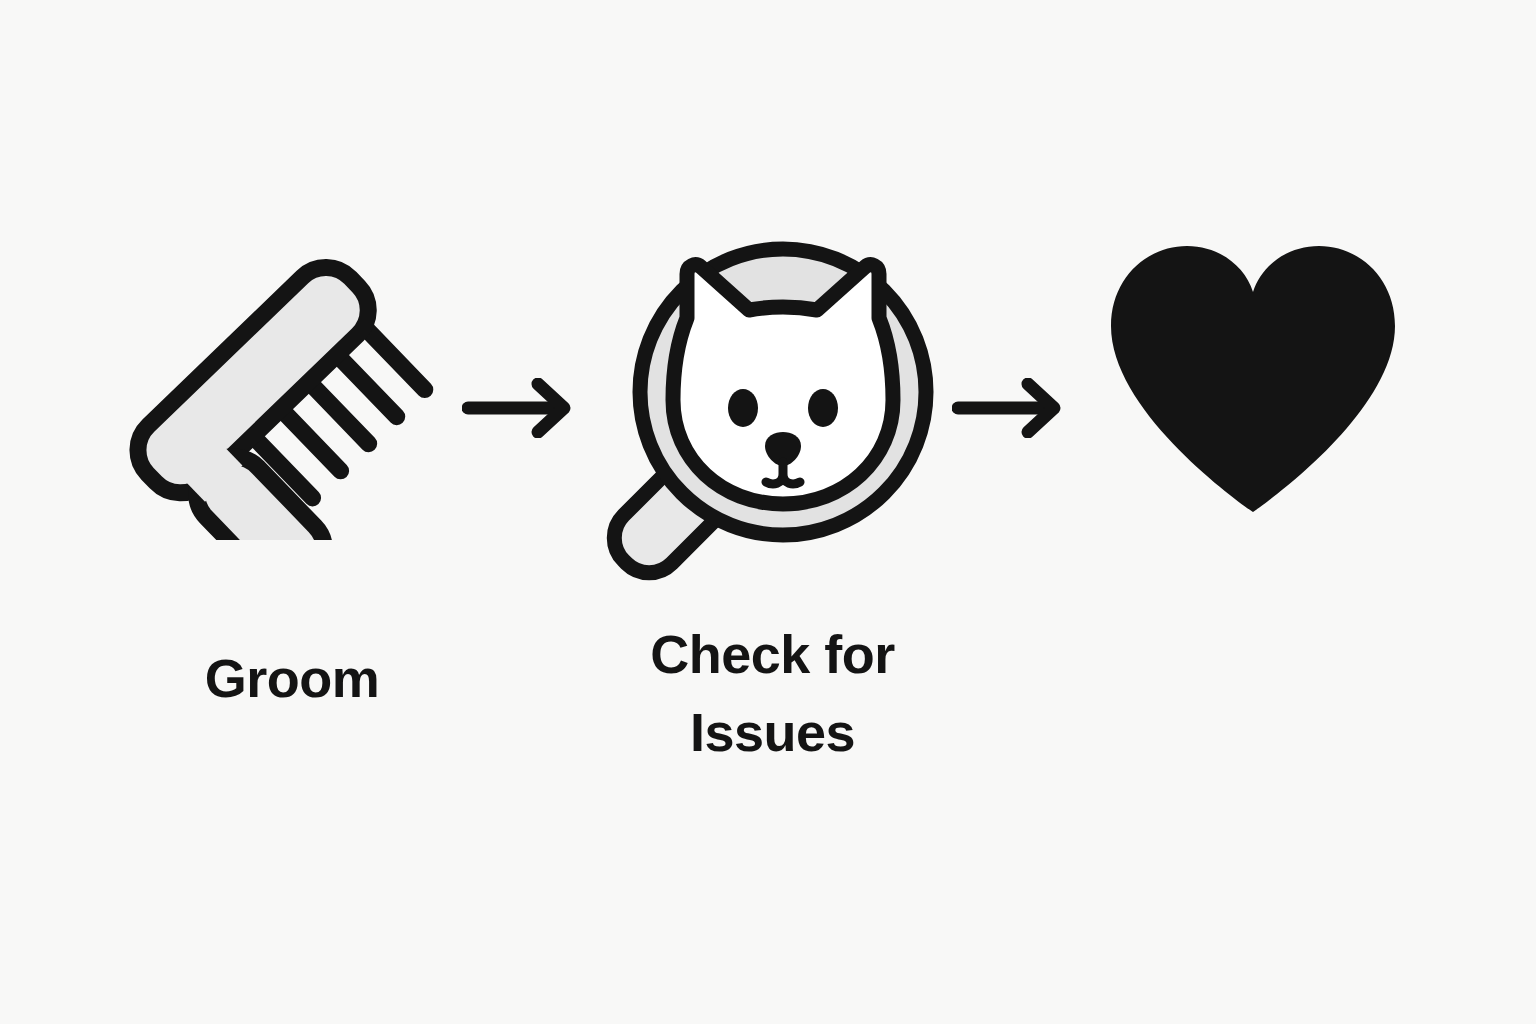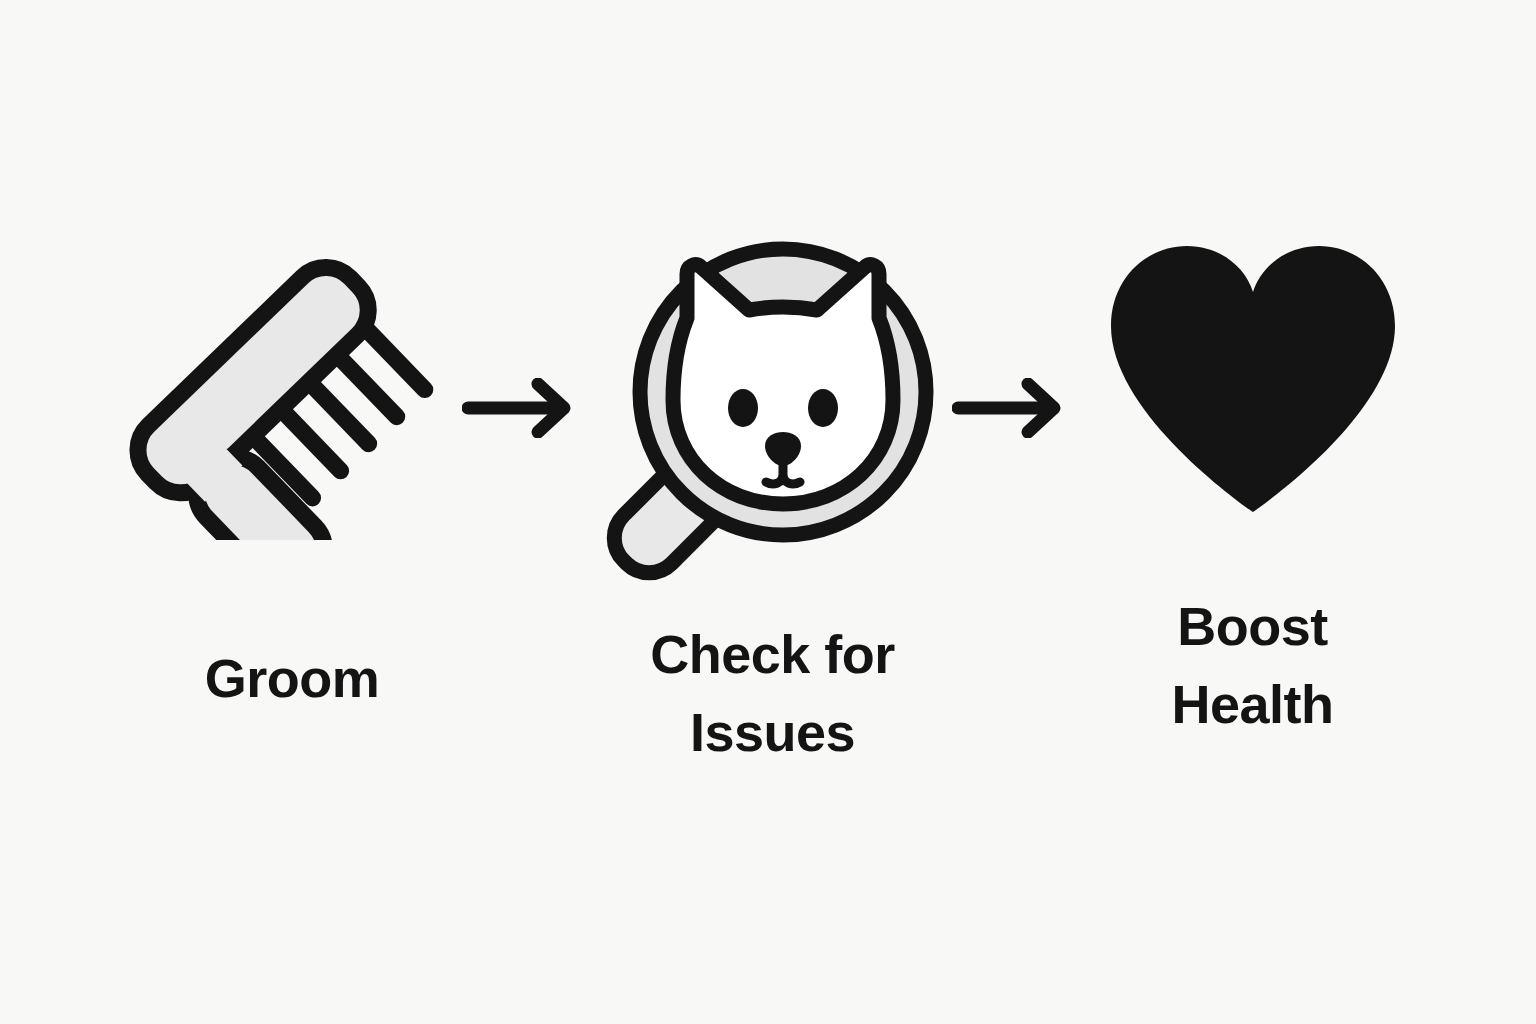--- a/index.html
+++ b/index.html
@@ -140,17 +140,15 @@
   <div class="step" id="step-boost">
     <svg class="step-icon" width="300" height="272" viewBox="0 0 300 272" aria-hidden="true">
       <path d="M 150 272
                C 150 272, 8 176, 8 86
                C 8 38, 44 6, 84 6
                C 116 6, 142 26, 150 52
                C 158 26, 184 6, 216 6
                C 256 6, 292 38, 292 86
                C 292 176, 150 272, 150 272 Z" fill="#141414"></path>
     </svg>
-    <div class="step-label">Boost
-Health</div>
   </div>
 
 </div>
 
 </body></html>

